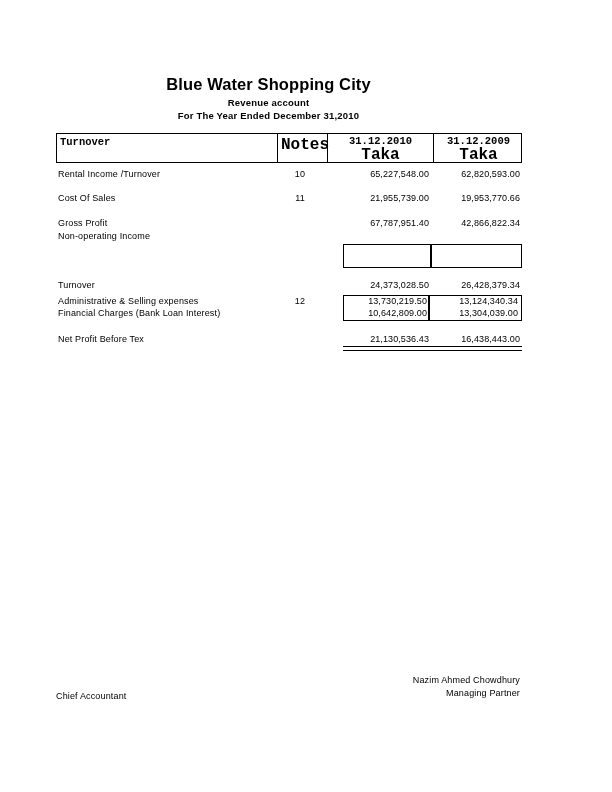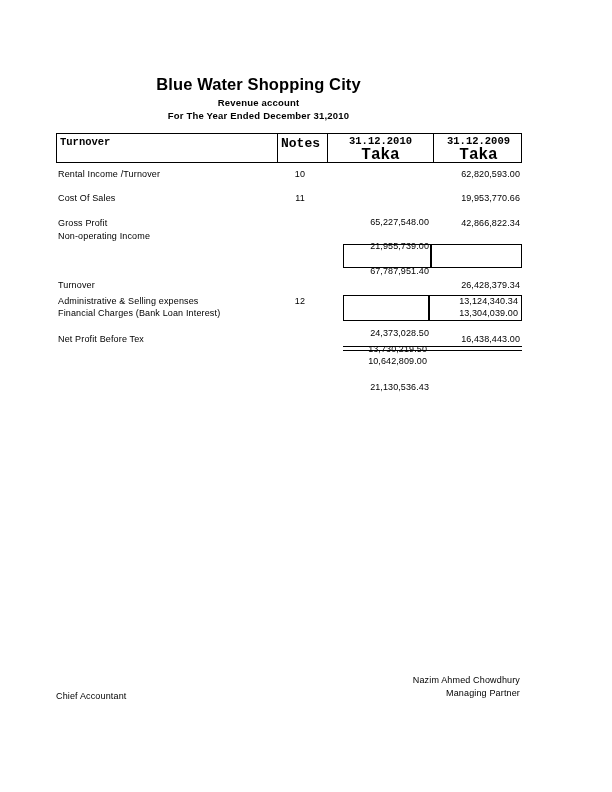--- a/index.html
+++ b/index.html
@@ -22,20 +22,21 @@
     background: #ffffff;
   }
 
   
   .titleblock {
     position: absolute;
     left: 0;
     top: 74px;
     width: 517px;
     text-align: center;
+    padding-left: 10px;
   }
   .doc-title {
     font-size: 16.5px;
     font-weight: bold;
     letter-spacing: 0.1px;
     line-height: 20px;
   }
   .doc-subtitle {
     font-size: 9.5px;
     font-weight: bold;
@@ -78,21 +79,20 @@
     text-align: center;
     letter-spacing: 0.15px;
   }
   .row .amt-a {
     position: absolute;
     left: 287px;
     top: 0;
     width: 86px;
     text-align: right;
     letter-spacing: 0.1px;
-    margin-top: 48px;
   }
   .row .amt-b {
     position: absolute;
     left: 381px;
     top: 0;
     width: 83px;
     text-align: right;
     letter-spacing: 0.1px;
   }
 
@@ -113,23 +113,24 @@
   }
   .th-turnover {
     left: 0;
     width: 220px;
     font-size: 10.5px;
     padding: 2px 0 0 3px;
   }
   .th-notes {
     left: 220px;
     width: 50px;
-    font-size: 13px;
+    font-size: 16px;
     padding: 2px 0 0 3px;
     border-left: 1.6px solid #000;
+    text-align: center;
   }
   .th-y1 {
     left: 270px;
     width: 106px;
     border-left: 1.6px solid #000;
     text-align: center;
     font-size: 10.5px;
     padding-top: 1px;
     line-height: 13.5px;
   }

